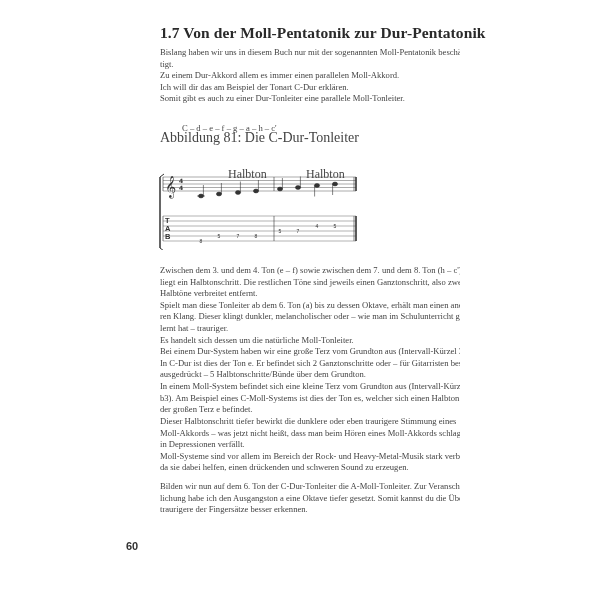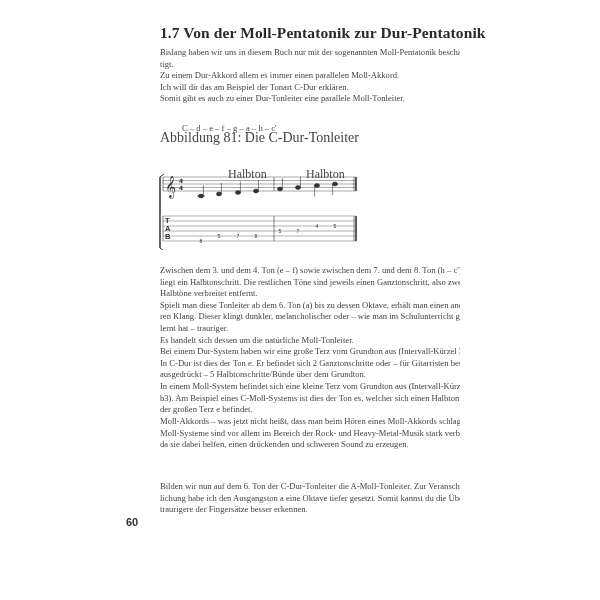--- a/index.html
+++ b/index.html
@@ -5,21 +5,21 @@
     html, body { margin:0; padding:0; background:#ffffff; }
     body { width:600px; height:600px; position:relative; overflow:hidden;
       font-family:"Liberation Serif", "DejaVu Serif", serif; color:#3a3a3a; }
     .page { position:absolute; left:0; top:0; width:600px; height:600px; }
     .title { position:absolute; left:160px; top:24px; font-size:15.5px; font-weight:bold;
       color:#2a2a2a; letter-spacing:0.1px; white-space:nowrap; }
     .para { position:absolute; left:160px; width:300px; font-size:8.6px; line-height:11.6px; color:#444; }
     .line { display:block; white-space:nowrap; overflow:hidden; }
     .scale { position:absolute; left:160px; top:123px; font-size:8.6px; color:#444;margin-left:22px; }
     .caption { position:absolute; left:160px; top:130px; font-size:14px; color:#444; }
-    .page-number { position:absolute; left:126px; top:516px; font-size:11px; font-weight:bold; color:#333;
+    .page-number { position:absolute; left:126px; top:540px; font-size:11px; font-weight:bold; color:#333;
       font-family:"Liberation Sans", "DejaVu Sans", sans-serif; }
     .score { position:absolute; left:158px; top:160px; width:305px; height:90px; }
     .hb { position:absolute; top:167px; font-size:12px; color:#444; }
   </style>
 </head>
 <body>
 
 <div class="page">
   <div class="title">1.7 Von der Moll-Pentatonik zur Dur-Pentatonik</div>
 
@@ -118,21 +118,23 @@
     <span class="line">Es handelt sich dessen um die natürliche Moll-Tonleiter.</span>
     <span class="line">Bei einem Dur-System haben wir eine große Terz vom Grundton aus (Intervall-Kürzel 3).</span>
     <span class="line">In C-Dur ist dies der Ton e. Er befindet sich 2 Ganztonschritte oder – für Gitarristen besser</span>
     <span class="line">ausgedrückt – 5 Halbtonschritte/Bünde über dem Grundton.</span>
     <span class="line">In einem Moll-System befindet sich eine kleine Terz vom Grundton aus (Intervall-Kürzel</span>
     <span class="line">b3). Am Beispiel eines C-Moll-Systems ist dies der Ton es, welcher sich einen Halbton unter</span>
     <span class="line">der großen Terz e befindet.</span>
   </div>
 
   <div class="para" style="top:416px;">
+    <span class="line">Dieser Halbtonschritt tiefer bewirkt die dunklere oder eben traurigere Stimmung eines</span>
     <span class="line">Moll-Akkords – was jetzt nicht heißt, dass man beim Hören eines Moll-Akkords schlagartig</span>
+    <span class="line">in Depressionen verfällt.</span>
     <span class="line">Moll-Systeme sind vor allem im Bereich der Rock- und Heavy-Metal-Musik stark verbreitet,</span>
     <span class="line">da sie dabei helfen, einen drückenden und schweren Sound zu erzeugen.</span>
   </div>
 
   <div class="para" style="top:481px;">
     <span class="line">Bilden wir nun auf dem 6. Ton der C-Dur-Tonleiter die A-Moll-Tonleiter. Zur Veranschau-</span>
     <span class="line">lichung habe ich den Ausgangston a eine Oktave tiefer gesetzt. Somit kannst du die Über-</span>
     <span class="line">traurigere der Fingersätze besser erkennen.</span>
   </div>
 

